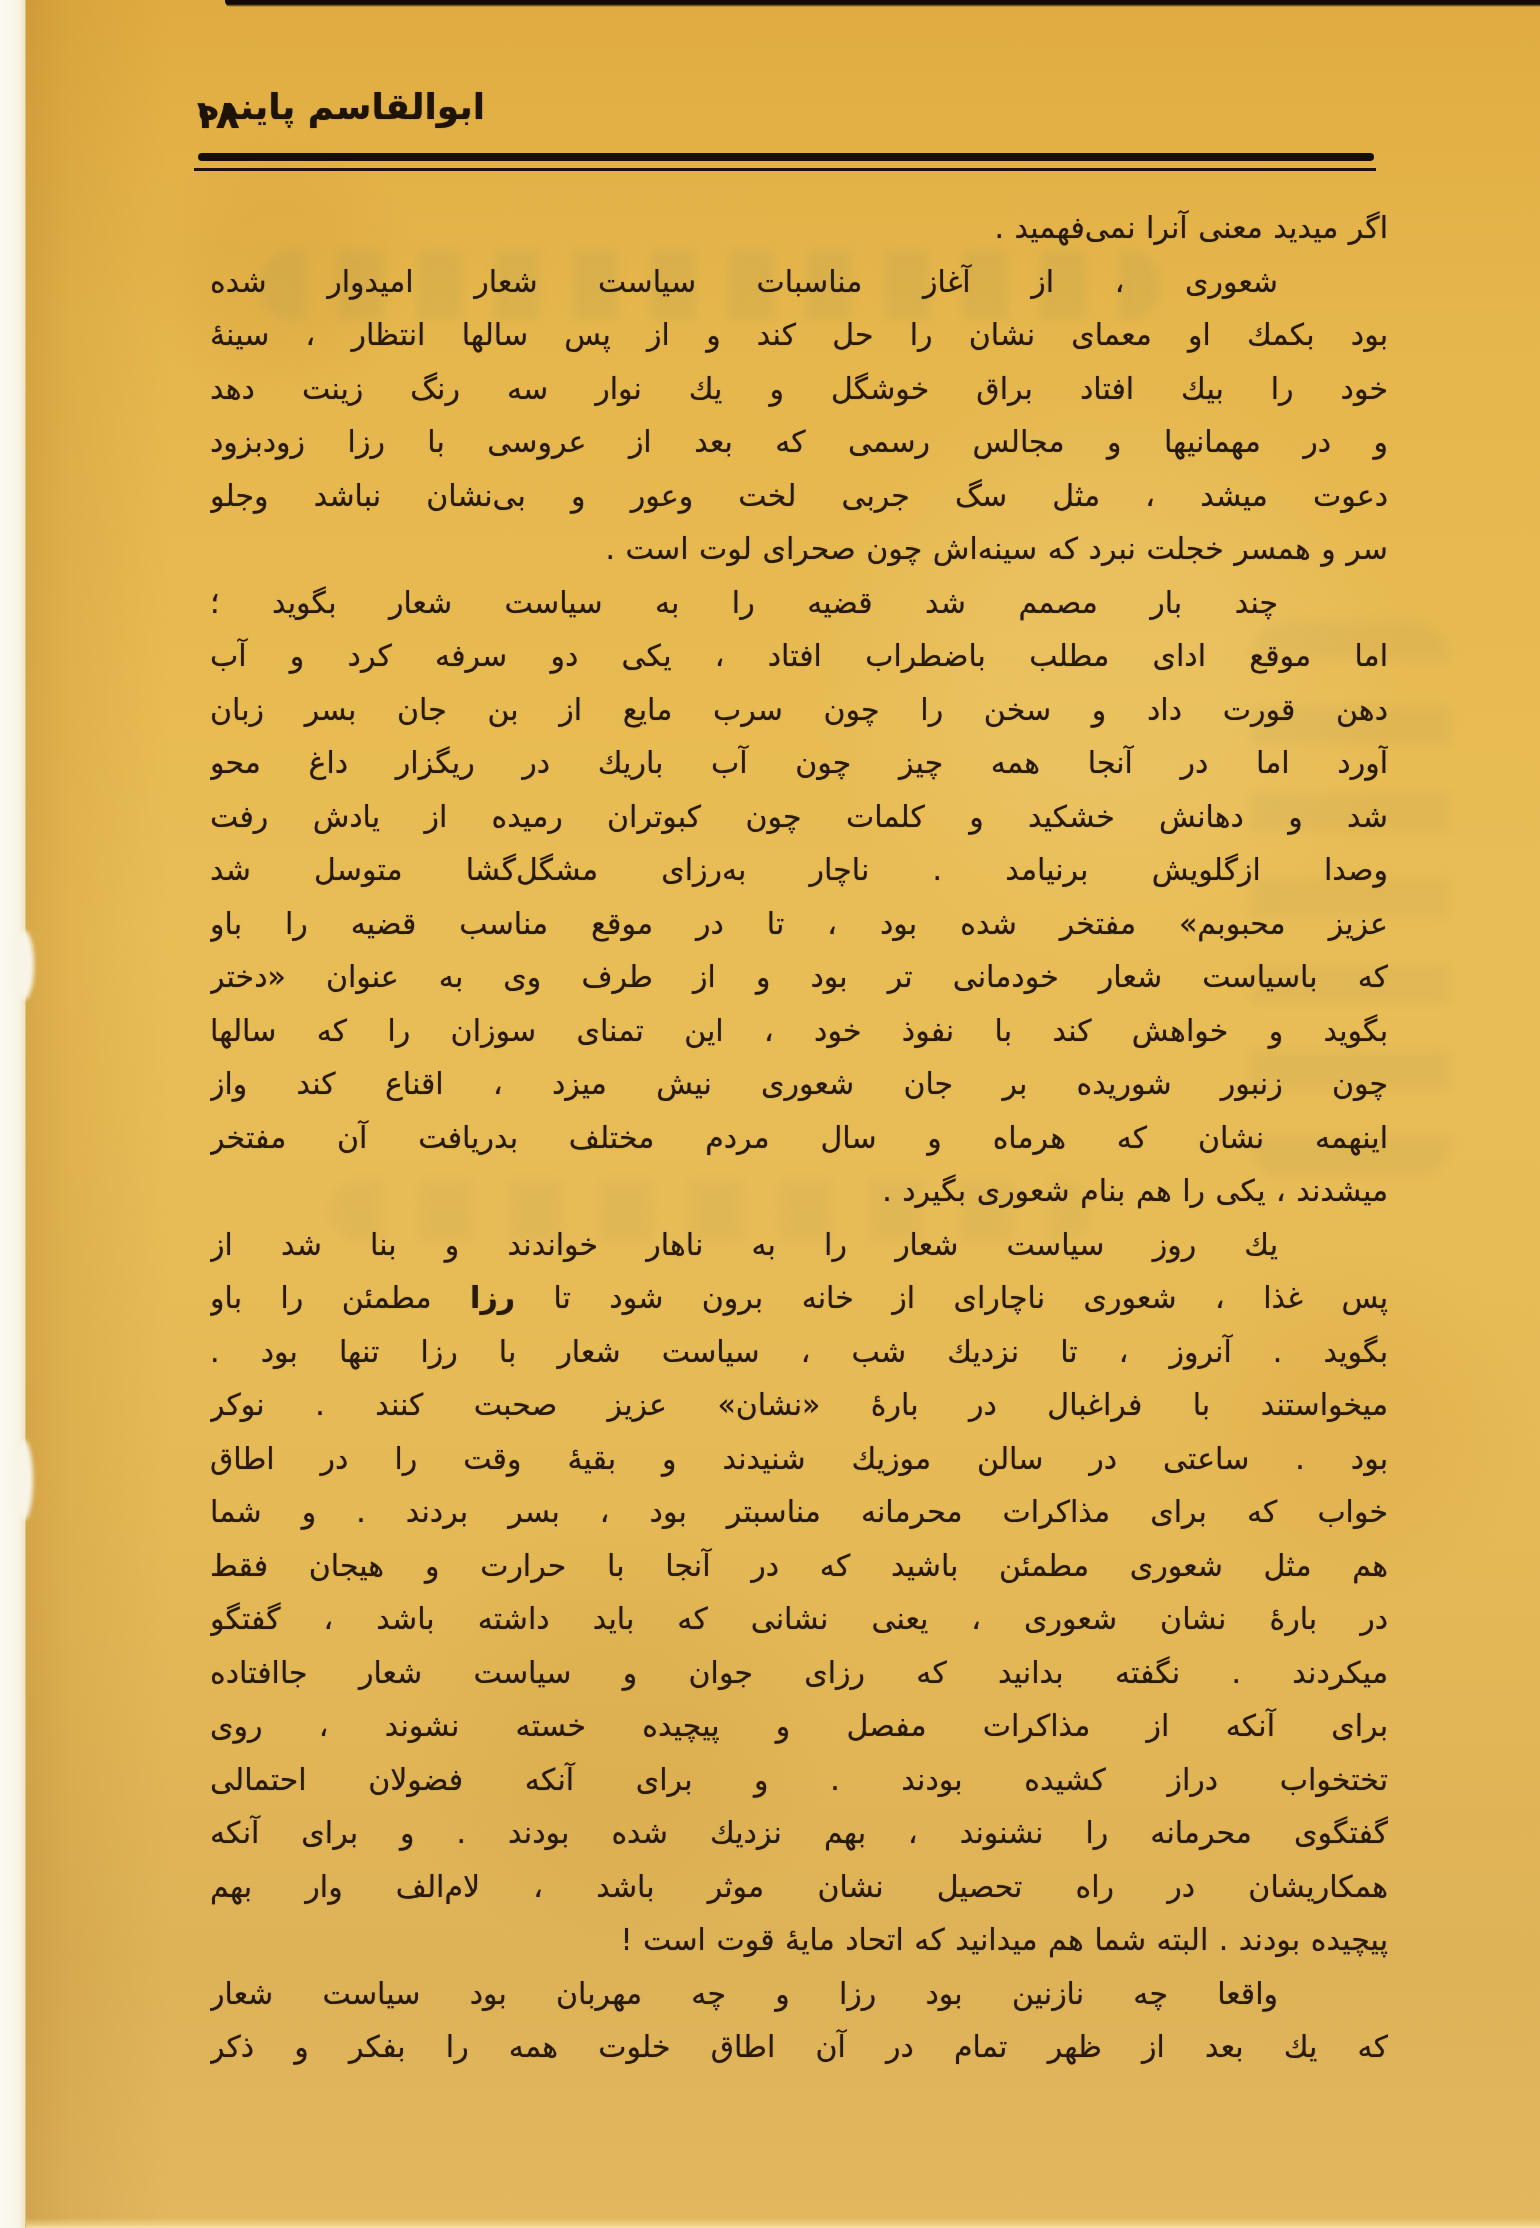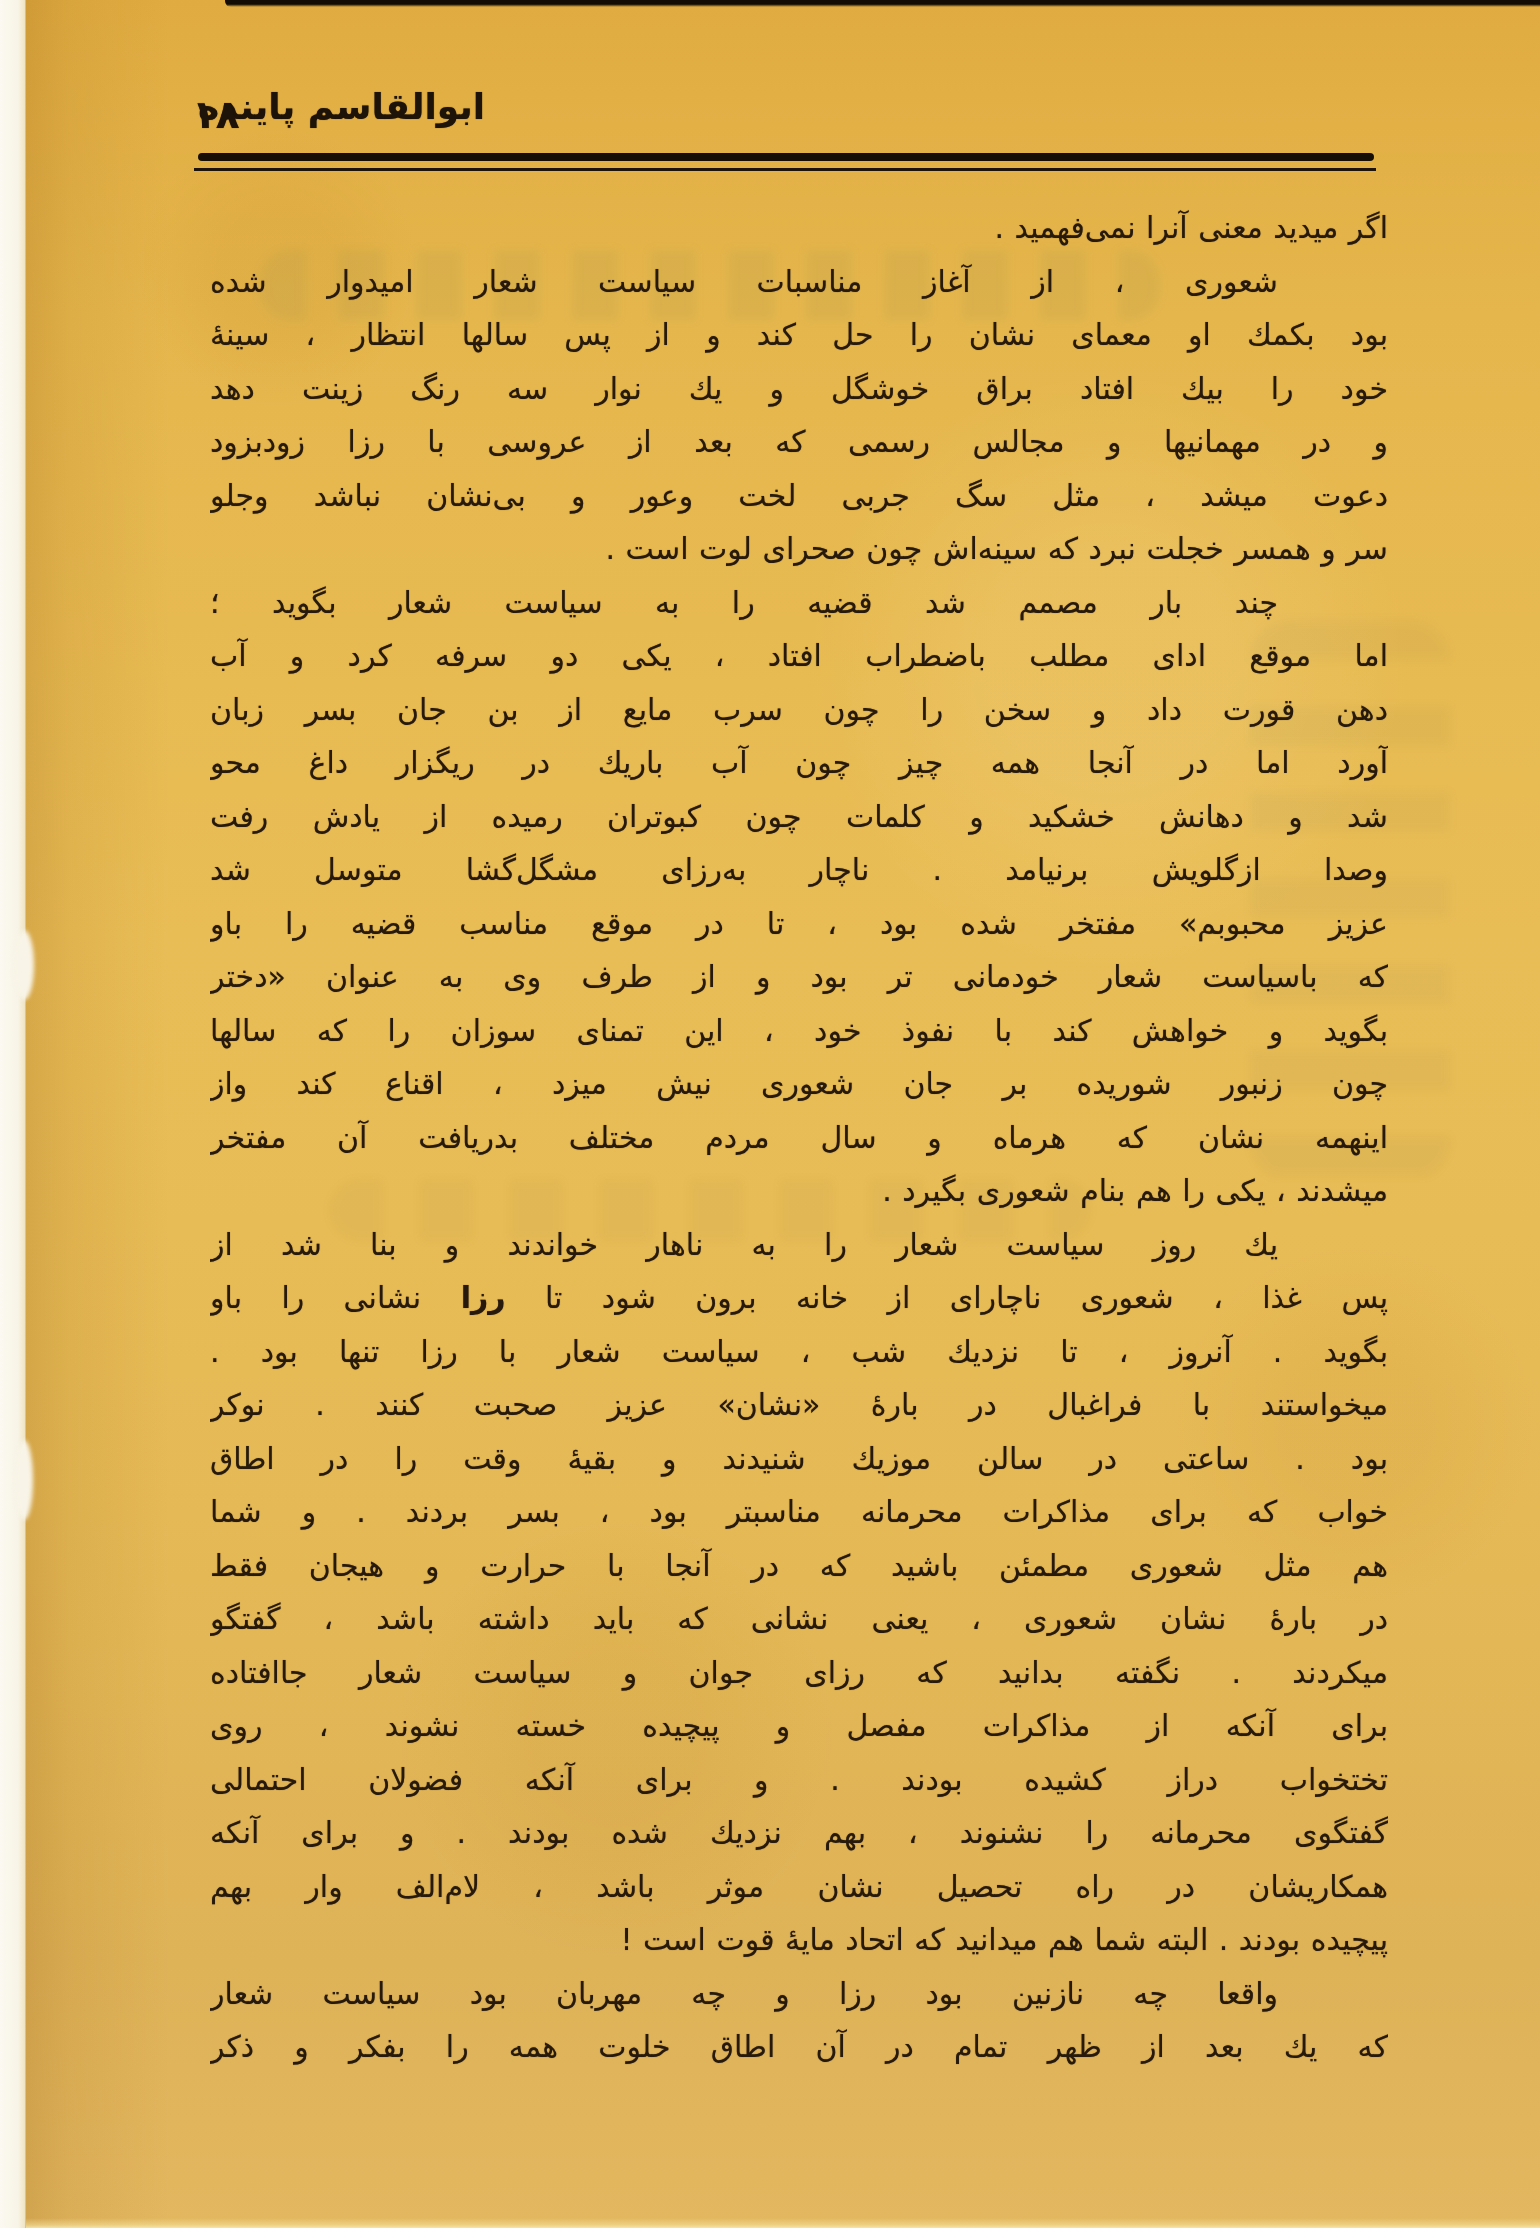--- a/index.html
+++ b/index.html
@@ -110,21 +110,21 @@
         <div class="line"><span>آورد اما در آنجا همه چیز چون آب باریك در ریگزار داغ محو</span></div>
         <div class="line"><span>شد و دهانش خشکید و کلمات چون کبوتران رمیده از یادش رفت</span></div>
         <div class="line"><span>وصدا ازگلویش برنیامد . ناچار به‌رزای مشگل‌گشا متوسل شد</span></div>
         <div class="line"><span>عزیز محبوبم» مفتخر شده بود ، تا در موقع مناسب قضیه را باو</span></div>
         <div class="line"><span>که باسیاست شعار خودمانی تر بود و از طرف وی به عنوان «دختر</span></div>
         <div class="line"><span>بگوید و خواهش کند با نفوذ خود ، این تمنای سوزان را که سالها</span></div>
         <div class="line"><span>چون زنبور شوریده بر جان شعوری نیش میزد ، اقناع کند واز</span></div>
         <div class="line"><span>اینهمه نشان که هرماه و سال مردم مختلف بدریافت آن مفتخر</span></div>
         <div class="line end"><span>میشدند ، یکی را هم بنام شعوری بگیرد .</span></div>
         <div class="line indent"><span>یك روز سیاست شعار را به ناهار خواندند و بنا شد از</span></div>
-        <div class="line"><span>پس غذا ، شعوری ناچار‌ای از خانه برون شود تا </span><span class="bold">رزا</span><span> نشانی را باو</span></div>
+        <div class="line"><span>پس غذا ، شعوری ناچار‌ای از خانه برون شود تا </span><span class="bold">رزا</span><span> مطمئن را باو</span></div>
         <div class="line"><span>بگوید . آنروز ، تا نزدیك شب ، سیاست شعار با رزا تنها بود .</span></div>
         <div class="line"><span>میخواستند با فراغبال در بارهٔ «نشان» عزیز صحبت کنند . نوکر</span></div>
         <div class="line"><span>بود . ساعتی در سالن موزیك شنیدند و بقیهٔ وقت را در اطاق</span></div>
         <div class="line"><span>خواب که برای مذاکرات محرمانه مناسبتر بود ، بسر بردند . و شما</span></div>
         <div class="line"><span>هم مثل شعوری مطمئن باشید که در آنجا با حرارت و هیجان فقط</span></div>
         <div class="line"><span>در بارهٔ نشان شعوری ، یعنی نشانی که باید داشته باشد ، گفتگو</span></div>
         <div class="line"><span>میکردند . نگفته بدانید که رزای جوان و سیاست شعار جاافتاده</span></div>
         <div class="line"><span>برای آنکه از مذاکرات مفصل و پیچیده خسته نشوند ، روی</span></div>
         <div class="line"><span>تختخواب دراز کشیده بودند . و برای آنکه فضولان احتمالی</span></div>
         <div class="line"><span>گفتگوی محرمانه را نشنوند ، بهم نزدیك شده بودند . و برای آنکه</span></div>

